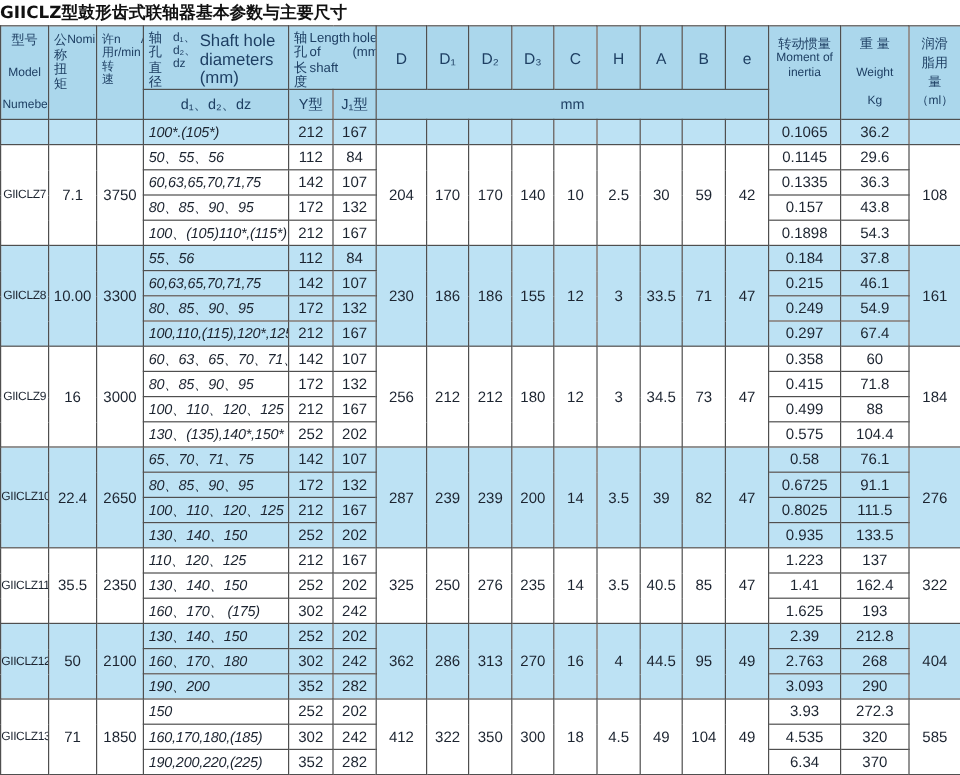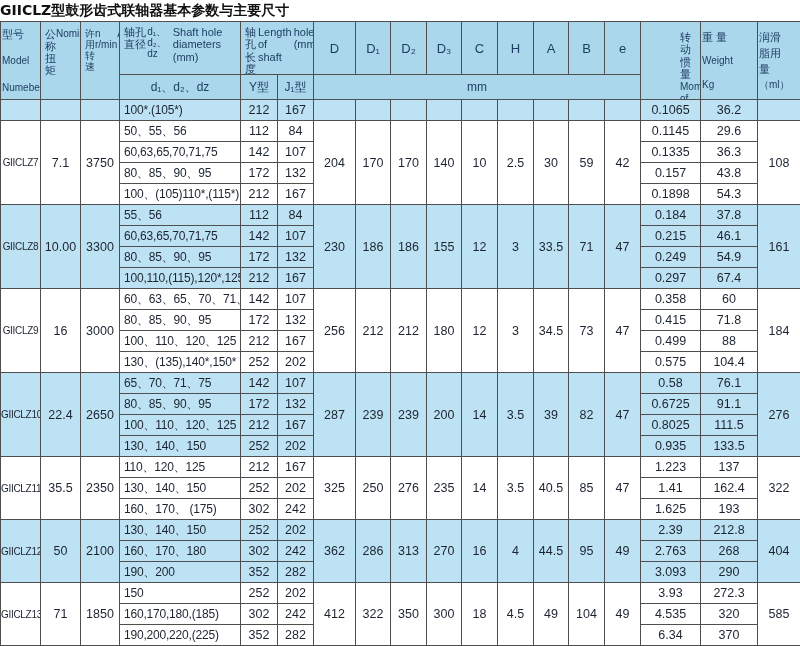--- a/index.html
+++ b/index.html
@@ -4,35 +4,35 @@
 <style>
   html,body{margin:0;padding:0;background:#ffffff;}
   body{width:800px;height:646px;font-family:"Liberation Sans","DejaVu Sans",sans-serif;color:#1c2430;}
   .title{height:19px;font-size:14px;font-weight:bold;color:#111;
          font-family:"DejaVu Sans","Liberation Sans",sans-serif;padding-top:2px;}
   table{border-collapse:collapse;table-layout:fixed;width:800px;}
   th,td{border:1px solid #4f4f4f;padding:0;overflow:hidden;}
   thead th{background:#abd7ec;font-weight:normal;color:#1e3f63;vertical-align:middle;padding:1px;}
   .v{display:flex;flex-direction:row;justify-content:space-between;height:66px;text-align:left;
      font-size:10px;line-height:1.12;padding:2px 1px 2px 3px;}
-  .vc{display:flex;flex-direction:column;justify-content:space-between;height:66px;text-align:left;
+  .vc{display:flex;flex-direction:column;justify-content:space-between;height:66px;text-align:center;
      font-size:10px;line-height:1.15;padding:2px 0;}
   .zh{font-size:11px;}
   .tiny .zh{font-size:10px;}
   .tiny span{font-size:10px;}
   .dimh{font-size:13px;text-align:center;}
   .mmrow th{font-size:12px;height:22px;}
   .sub2{font-size:12px;text-align:center;height:22px;}
   .unit{font-size:11px;margin-top:33px;}
   tbody tr{height:21px;}
   tbody td{vertical-align:middle;font-size:12.5px;}
   tr.blue td{background:#bde2f4;}
   tr.white td{background:#ffffff;}
   td.num{text-align:center;}
-  td.dia{text-align:left;padding-left:4px;white-space:nowrap;font-size:12px;letter-spacing:-0.2px;}
+  td.dia{text-align:left;padding-left:4px;white-space:nowrap;font-size:12px;letter-spacing:-0.2px;font-style:italic;}
   td.model{text-align:center;font-size:10px;letter-spacing:-0.3px;}
   table, .title{user-select:text;}
 </style>
 </head>
 <body>
 
 <div class="title">GIICLZ型鼓形齿式联轴器基本参数与主要尺寸</div>
 
 <table>
   <colgroup>
@@ -79,41 +79,41 @@
           <span>Allowable</span>
           <span>diameters</span>
           <span>speed</span>
           <span>(n r/min)</span>
         </div>
       </th>
       <th style="height:50px;">
         <div class="v" style="height:44px;justify-content:space-between;gap:1px;">
           <span class="zh">轴孔直径</span>
           <span>d₁、d₂、dz</span>
-          <span style="font-size:11px">Shaft hole diameters (mm)</span>
+          <span style="font-size:14px">Shaft hole diameters (mm)</span>
         </div>
       </th>
       <th colspan="2">
         <div class="v" style="height:44px;justify-content:flex-start;gap:2px;">
           <span class="zh">轴孔长度</span>
           <span style="font-size:11px">Length of shaft</span>
           <span style="font-size:11px">hole (mm)</span>
         </div>
       </th>
       <th class="dimh">D</th>
       <th class="dimh">D₁</th>
       <th class="dimh">D₂</th>
       <th class="dimh">D₃</th>
       <th class="dimh">C</th>
       <th class="dimh">H</th>
       <th class="dimh">A</th>
       <th class="dimh">B</th>
       <th class="dimh">e</th>
       <th rowspan="2">
-        <div class="vc" style="height:60px;padding-left:38px;">
+        <div class="vc" style="height:60px;">
           <span class="zh">转动惯量</span>
           <span>Moment of</span>
           <span>inertia</span>
           <span class="unit" style="font-size:12px">Kg*m²</span>
         </div>
       </th>
       <th rowspan="2">
         <div class="vc" style="height:60px;">
           <span class="zh">重  量</span>
           <span>Weight</span>

